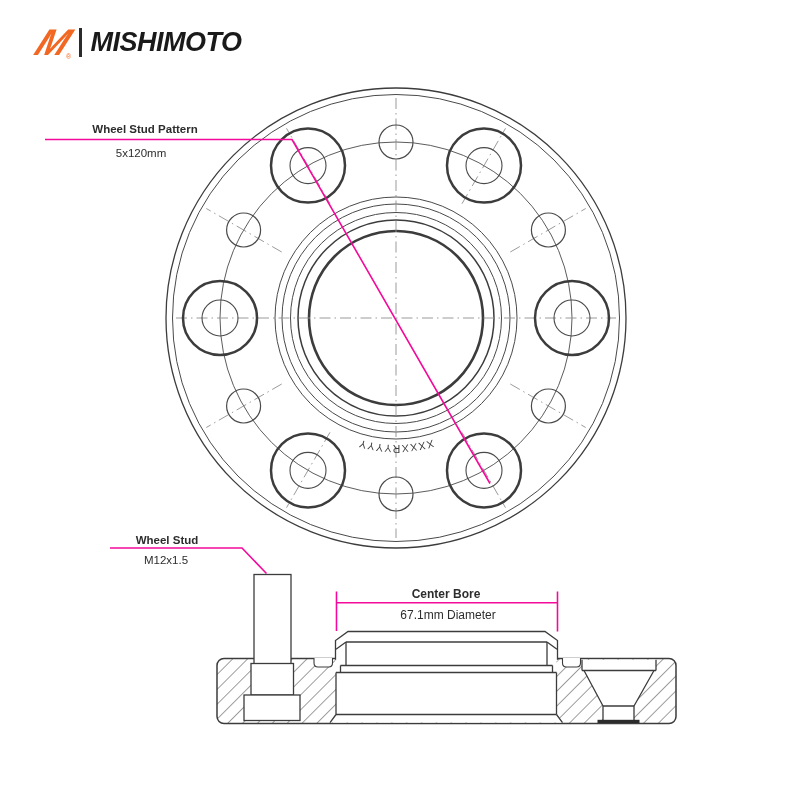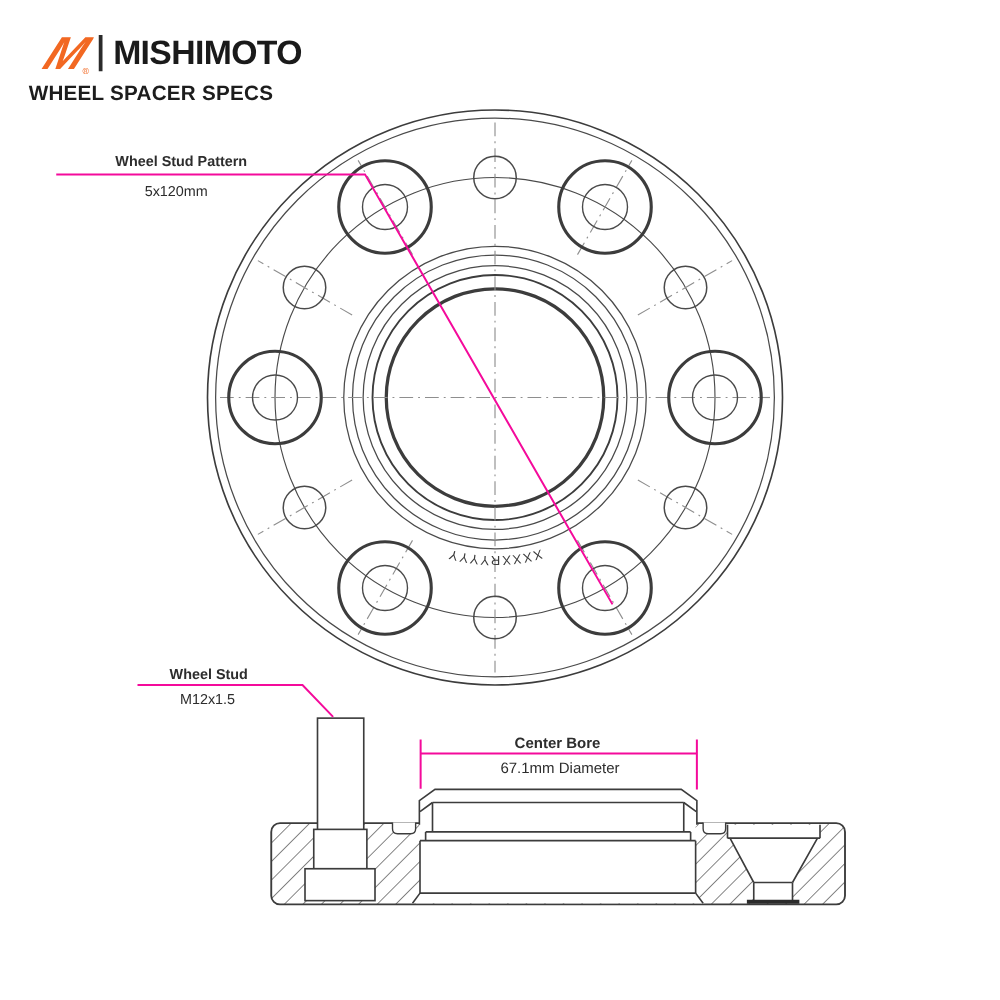--- a/index.html
+++ b/index.html
@@ -1,42 +1,41 @@
 <!DOCTYPE html>
 <html><head>
 <meta charset="utf-8">
 <style>
   html,body{margin:0;padding:0;background:#fff;}
   body{width:800px;height:800px;position:relative;font-family:"Liberation Sans",sans-serif;overflow:hidden;}
   .header{position:absolute;left:23px;top:22px;z-index:5;}
   .brand-row{display:flex;align-items:center;height:40px;}
   .logo-m-svg{display:block;}
   .logo-divider{width:2.5px;height:29px;background:#2b2b2b;margin:0 9px 0 4px;}
-  .brand{font-size:27px;font-weight:bold;color:#1a1a1a;letter-spacing:-0.5px;line-height:1;}
+  .brand{font-size:27px;font-weight:bold;color:#1a1a1a;letter-spacing:-0.5px;line-height:1;font-style:italic;}
   .subtitle{font-size:16.5px;font-weight:bold;color:#1d1d1d;letter-spacing:0.2px;margin-top:4px;}
   #drawing{position:absolute;left:0;top:0;}
   #drawing text{font-family:"Liberation Sans",sans-serif;fill:#2d2d2d;}
   .callout-title{font-weight:bold;font-size:11.5px;}
   .callout-value{font-size:11.5px;}
   .callout-title-lg{font-weight:bold;font-size:12px;}
   .callout-value-lg{font-size:12px;}
 </style>
 </head>
 <body>
 
 <div class="header">
   <div class="brand-row">
     <svg class="logo-m-svg" width="52" height="40" viewBox="0 0 52 40">
       <text transform="translate(25,33) skewX(-24)" text-anchor="middle" style="font-family:'Liberation Sans',sans-serif;font-size:37px;font-weight:bold;font-style:italic;fill:#F26822">M</text>
       <text x="43" y="37" style="font-size:7px;fill:#F26822;font-family:'Liberation Sans',sans-serif">®</text>
     </svg>
     <div class="logo-divider"></div>
     <div class="brand">MISHIMOTO</div>
   </div>
-  <div class="subtitle">WHEEL SPACER SPECS</div>
 </div>
 
 <svg id="drawing" width="800" height="800" viewBox="0 0 800 800">
   <defs>
     <pattern id="hatch" width="10.5" height="10.5" patternUnits="userSpaceOnUse" patternTransform="rotate(45)">
       <line x1="0" y1="0" x2="0" y2="10.5" stroke="#3C3C3C" stroke-width="1"></line>
     </pattern>
     <path id="engravePath" d="M 477.6 415.3 A 127 127 0 0 1 314.4 415.3" fill="none"></path>
   </defs>
 

